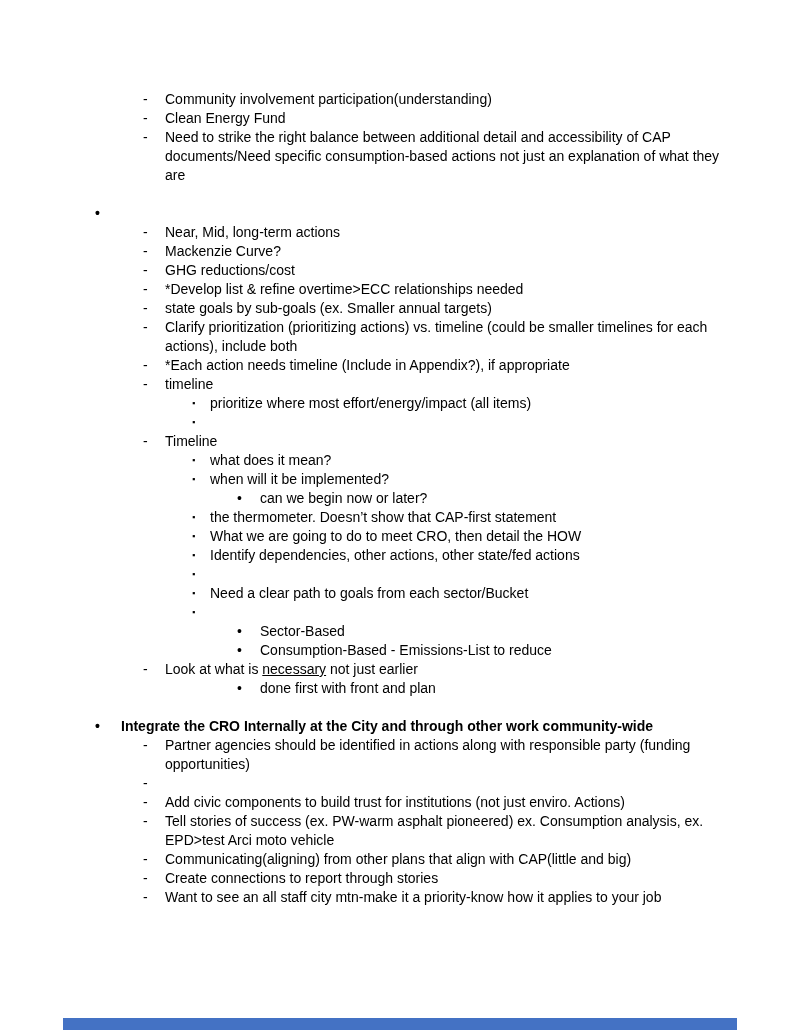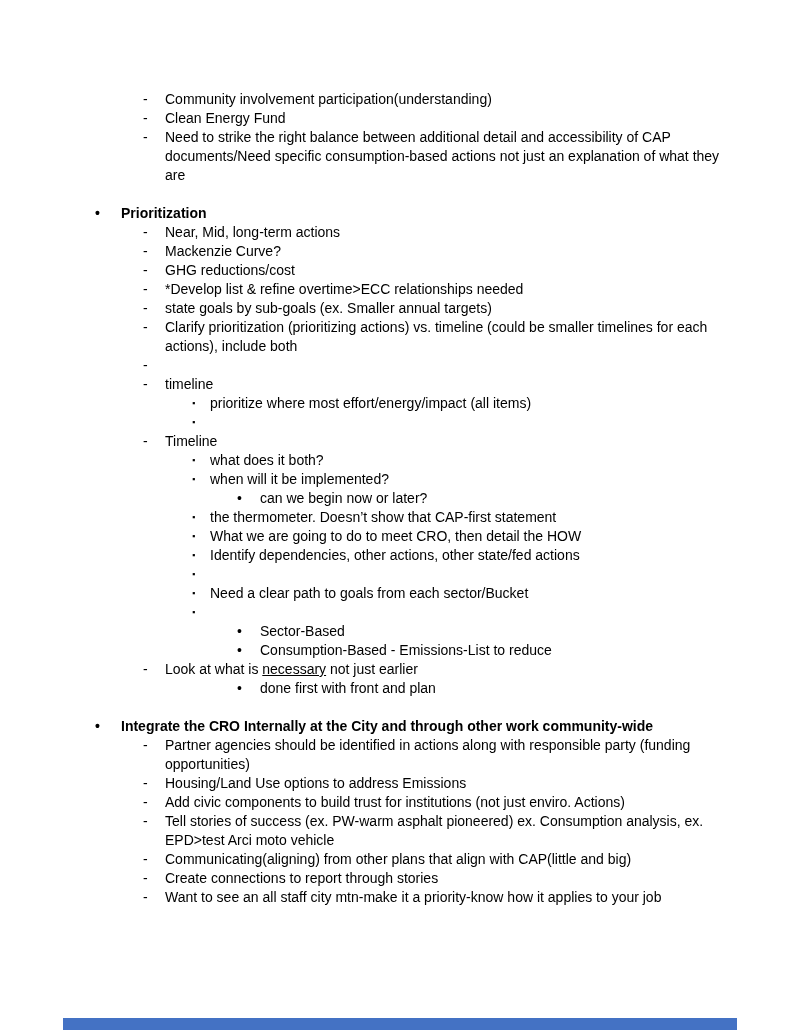--- a/index.html
+++ b/index.html
@@ -59,21 +59,20 @@
       <div class="item lvl-dash">
         <span class="marker m-dash">-</span>
         <span class="text">Clean Energy Fund</span>
       </div>
       <div class="item lvl-dash">
         <span class="marker m-dash">-</span>
         <span class="text">Need to strike the right balance between additional detail and accessibility of CAP documents/Need specific consumption-based actions not just an explanation of what they are</span>
       </div>
       <div class="item lvl-bullet bold space-before">
         <span class="marker m-bullet">•</span>
-        <span class="text">Prioritization</span>
       </div>
       <div class="item lvl-dash">
         <span class="marker m-dash">-</span>
         <span class="text">Near, Mid, long-term actions</span>
       </div>
       <div class="item lvl-dash">
         <span class="marker m-dash">-</span>
         <span class="text">Mackenzie Curve?</span>
       </div>
       <div class="item lvl-dash">
@@ -87,39 +86,40 @@
       <div class="item lvl-dash">
         <span class="marker m-dash">-</span>
         <span class="text">state goals by sub-goals (ex. Smaller annual targets)</span>
       </div>
       <div class="item lvl-dash">
         <span class="marker m-dash">-</span>
         <span class="text">Clarify prioritization (prioritizing actions) vs. timeline (could be smaller timelines for each actions), include both</span>
       </div>
       <div class="item lvl-dash">
         <span class="marker m-dash">-</span>
+        <span class="text">*Each action needs timeline (Include in Appendix?), if appropriate</span>
       </div>
       <div class="item lvl-dash">
         <span class="marker m-dash">-</span>
         <span class="text">timeline</span>
       </div>
       <div class="item lvl-square">
         <span class="marker m-square">▪</span>
         <span class="text">prioritize where most effort/energy/impact (all items)</span>
       </div>
       <div class="item lvl-square">
         <span class="marker m-square">▪</span>
       </div>
       <div class="item lvl-dash">
         <span class="marker m-dash">-</span>
         <span class="text">Timeline</span>
       </div>
       <div class="item lvl-square">
         <span class="marker m-square">▪</span>
-        <span class="text">what does it both?</span>
+        <span class="text">what does it mean?</span>
       </div>
       <div class="item lvl-square">
         <span class="marker m-square">▪</span>
         <span class="text">when will it be implemented?</span>
       </div>
       <div class="item lvl-round">
         <span class="marker m-round">•</span>
         <span class="text">can we begin now or later?</span>
       </div>
       <div class="item lvl-square">
@@ -163,21 +163,20 @@
       <div class="item lvl-bullet bold space-before">
         <span class="marker m-bullet">•</span>
         <span class="text">Integrate the CRO Internally at the City and through other work community-wide</span>
       </div>
       <div class="item lvl-dash">
         <span class="marker m-dash">-</span>
         <span class="text">Partner agencies should be identified in actions along with responsible party (funding opportunities)</span>
       </div>
       <div class="item lvl-dash">
         <span class="marker m-dash">-</span>
-        <span class="text">Housing/Land Use options to address Emissions</span>
       </div>
       <div class="item lvl-dash">
         <span class="marker m-dash">-</span>
         <span class="text">Add civic components to build trust for institutions (not just enviro. Actions)</span>
       </div>
       <div class="item lvl-dash">
         <span class="marker m-dash">-</span>
         <span class="text">Tell stories of success (ex. PW-warm asphalt pioneered) ex. Consumption analysis, ex. EPD&gt;test Arci moto vehicle</span>
       </div>
       <div class="item lvl-dash">

